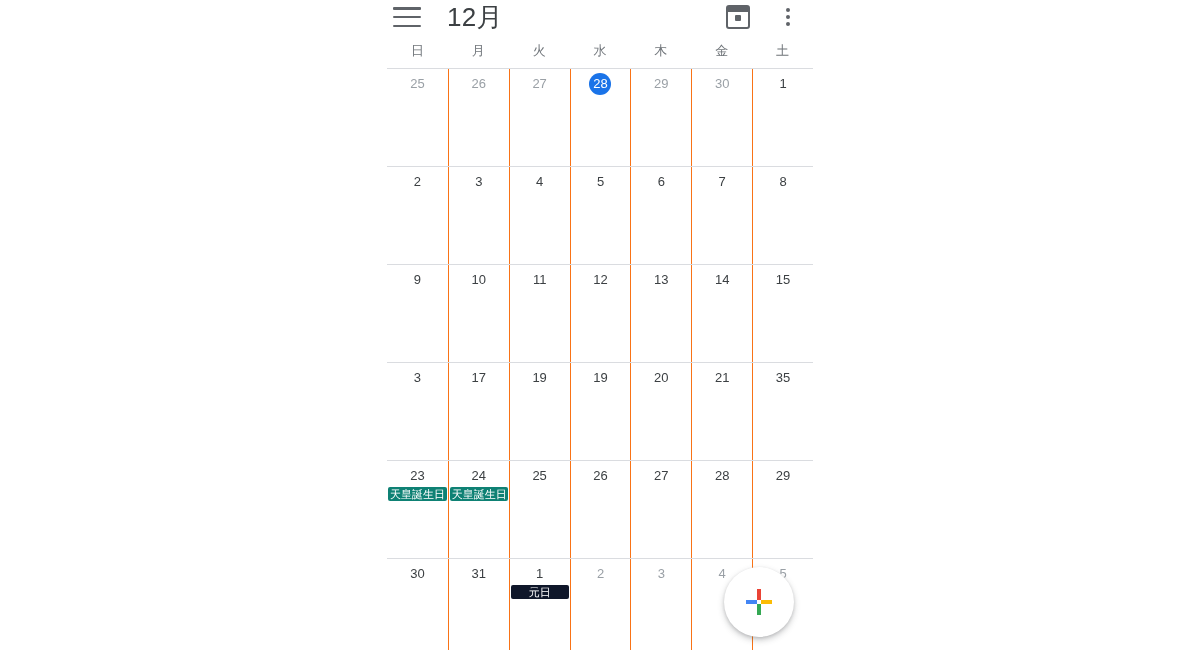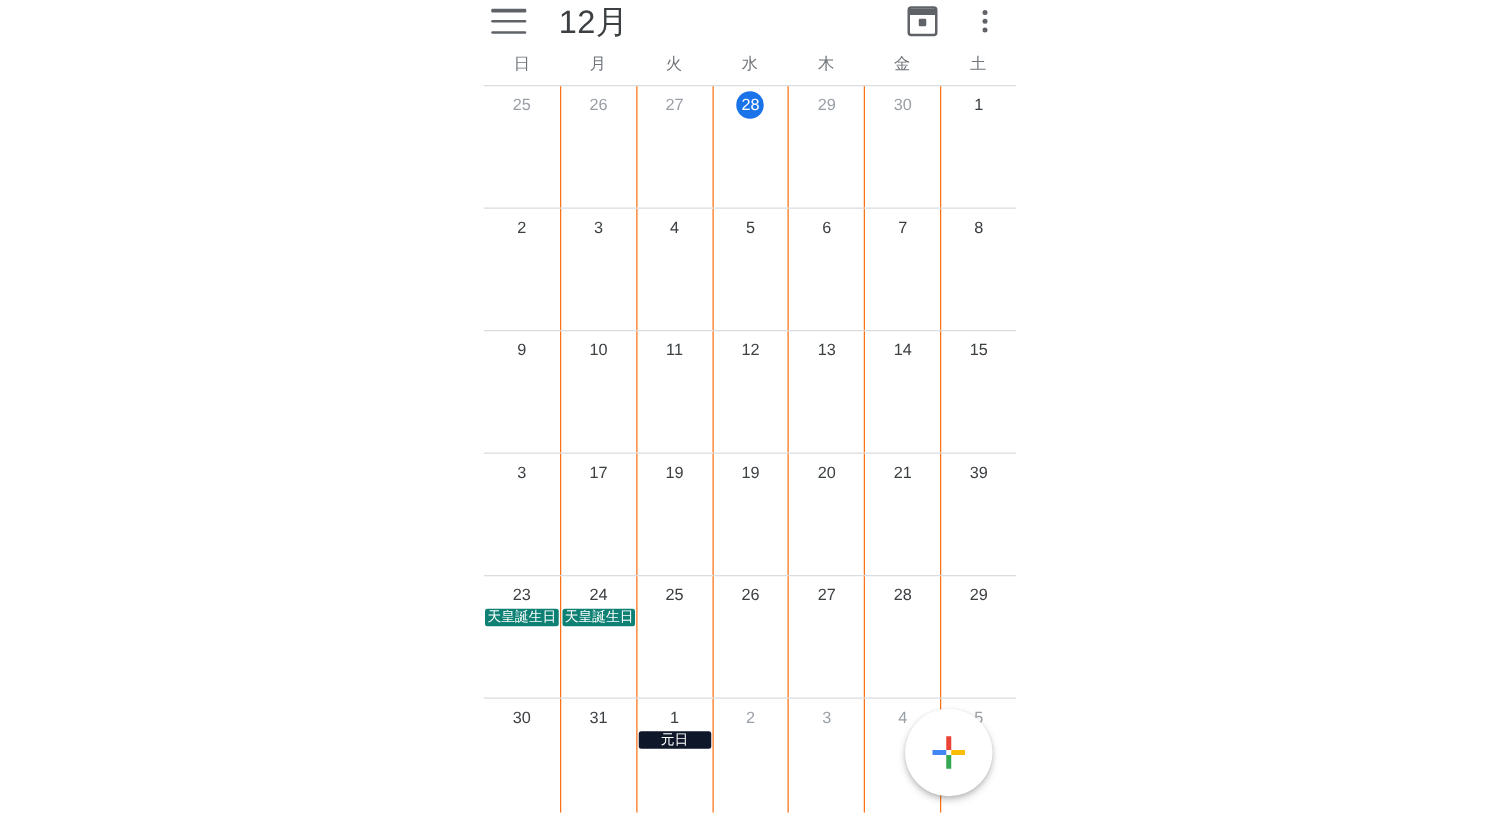--- a/index.html
+++ b/index.html
@@ -347,21 +347,21 @@
           <div class="day">
             <span class="daynum">19</span>
           </div>
           <div class="day">
             <span class="daynum">20</span>
           </div>
           <div class="day">
             <span class="daynum">21</span>
           </div>
           <div class="day">
-            <span class="daynum">39</span>
+            <span class="daynum">35</span>
           </div>
         </div>
         <div class="week">
           <div class="day">
             <span class="daynum">23</span>
             <div class="chips">
               <span class="chip wide" style="background: rgb(14, 129, 116);">天皇誕生日</span>
             </div>
           </div>
           <div class="day">

